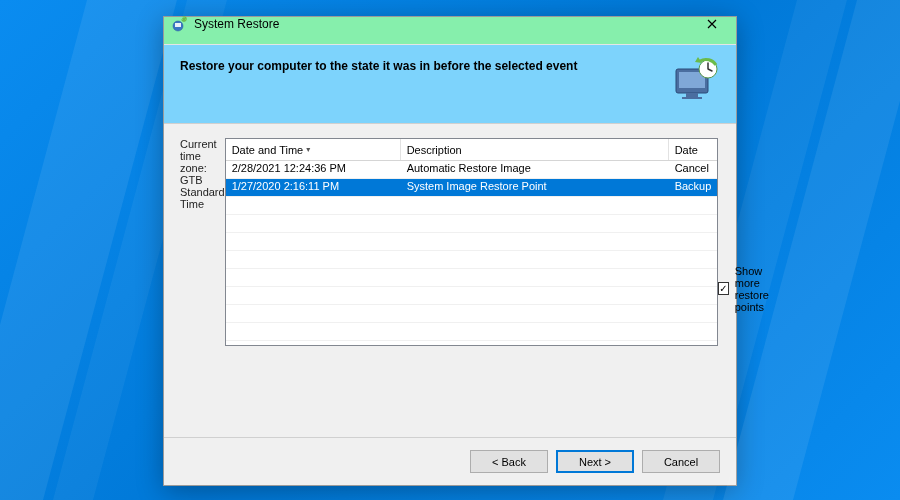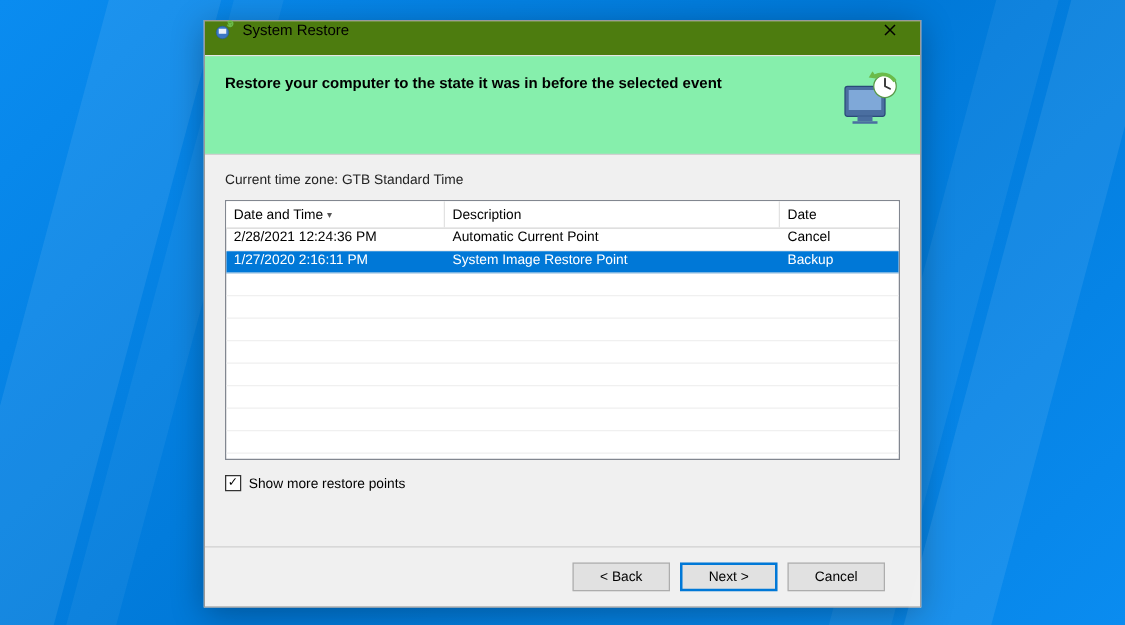--- a/index.html
+++ b/index.html
@@ -28,36 +28,36 @@
       left: 163px; top: 16px;
       width: 574px; height: 470px;
       background: #f0f0f0;
       border: 1px solid #9a9a9a;
       box-shadow: 0 5px 25px rgba(0,0,0,0.3);
       display: flex;
       flex-direction: column;
     }
     .titlebar {
       height: 28px;
-      background: #4d7c0f;
+      background: #86efac;
       display: flex;
       align-items: center;
       padding: 0 4px 14px 8px;
       border-bottom: 1px solid #e5e5e5;
     }
     .titlebar .app-icon { width: 16px; height: 16px; margin-right: 6px; display:flex; align-items:center; justify-content:center;}
     .titlebar .title { flex: 1; font-size: 12px; color: #000; }
     .titlebar .close {
       width: 40px; height: 26px;
       display: flex; align-items: center; justify-content: center;
       font-size: 13px; cursor: pointer;
     }
 
     .header-strip {
-      background: #86efac;
+      background: #7dd3fc;
       border-bottom: 1px solid #d0d0d0;
       padding: 12px 16px 18px 16px;
       display: flex;
       align-items: flex-start;
       gap: 14px;
     }
     .header-strip .hdr-text {
       flex: 1;
       font-weight: bold;
       font-size: 12px;
@@ -66,21 +66,20 @@
     }
     .header-strip .hdr-icon {
       width: 48px; height: 48px;
       display: flex; align-items: center; justify-content: center;
     }
 
     .body-area {
       flex: 1;
       padding: 14px 16px 10px 16px;
       display: flex;
-      flex-direction: column;
     }
     .tz-label { font-size: 11px; color: #222; margin-bottom: 10px; }
 
     .grid-wrap {
       border: 1px solid #828790;
       background: #fff;
       height: 208px;
       display: flex;
       flex-direction: column;
     }
@@ -143,21 +142,21 @@
       font-size: 11px;
       font-family: inherit;
       cursor: pointer;
       min-width: 78px;
     }
     .btn.primary { border: 2px solid #0078d7; padding: 0 11px; }
     .btn.wide { min-width: 160px; }
 
     .footer {
       border-top: 1px solid #d0d0d0;
-      padding: 12px 28px;
+      padding: 12px 16px;
       display: flex;
       justify-content: flex-end;
       gap: 8px;
       background: #f0f0f0;
     }
   </style>
 </head>
 <body>
 <div class="beam2"></div>
 <div class="beam3"></div>
@@ -209,21 +208,21 @@
         <div class="col col-desc">
           <span>Description</span>
         </div>
         <div class="col col-type">
           <span>Date</span>
         </div>
       </div>
       <div class="grid-body" id="grid-body">
           <div class="row">
             <div class="cell col-date">2/28/2021 12:24:36 PM</div>
-            <div class="cell col-desc">Automatic Current Point</div>
+            <div class="cell col-desc">Automatic Restore Image</div>
             <div class="cell col-type">Cancel</div>
           </div>
           <div class="row selected">
             <div class="cell col-date">1/27/2020 2:16:11 PM</div>
             <div class="cell col-desc">System Image Restore Point</div>
             <div class="cell col-type">Backup</div>
           </div>
           <div class="empty-row"></div>
           <div class="empty-row"></div>
           <div class="empty-row"></div>

